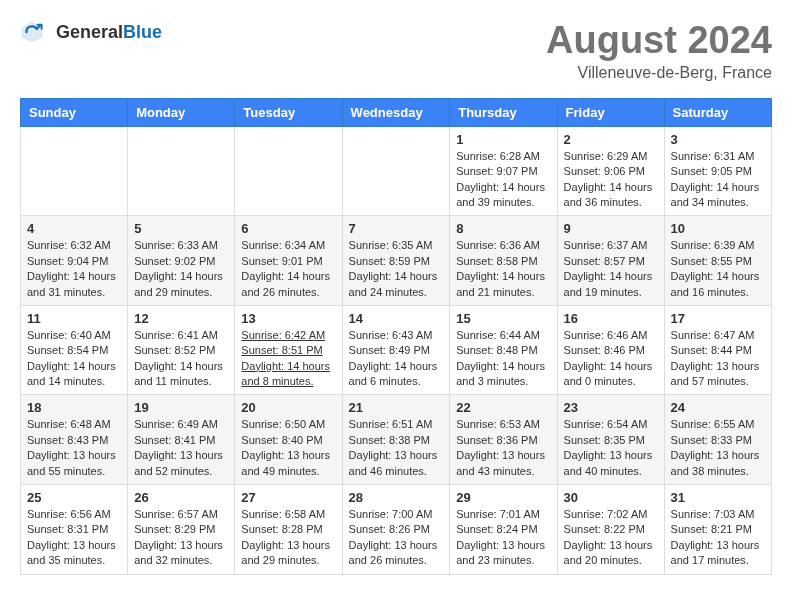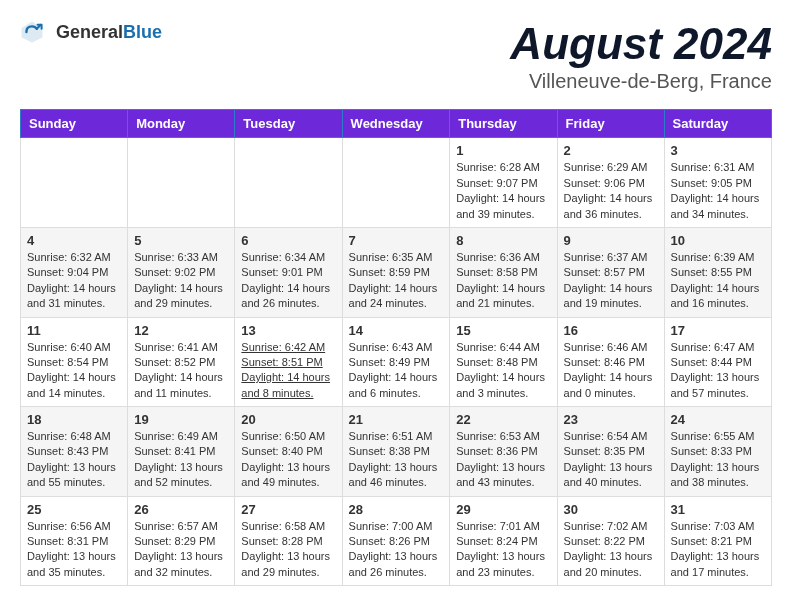--- a/index.html
+++ b/index.html
@@ -32,38 +32,37 @@
       color: #1a6faf;
     }
     .logo-icon {
       width: 24px;
       height: 24px;
     }
     .title-section {
       text-align: right;
     }
     .month-year {
-      font-size: 44px;
-      font-weight: bold;
-      color: #0f172a;
+      font-size: 38px;
+      font-weight: bold;
+      color: #737373;
       line-height: 1.1;
-      font-style: italic;
     }
     .location {
-      font-size: 20px;
+      font-size: 16px;
       color: #555;
       margin-top: 2px;
     }
     .calendar-table {
       width: 100%;
       border-collapse: collapse;
       font-size: 11px;
     }
     .calendar-table thead tr {
-      background-color: #6d28d9;
+      background-color: #3b82f6;
     }
     .calendar-table thead th {
       color: #fff;
       text-align: left;
       padding: 6px 8px;
       font-size: 13px;
       font-weight: bold;
       border: 1px solid #2e7bca;
     }
     .calendar-table tbody tr {

